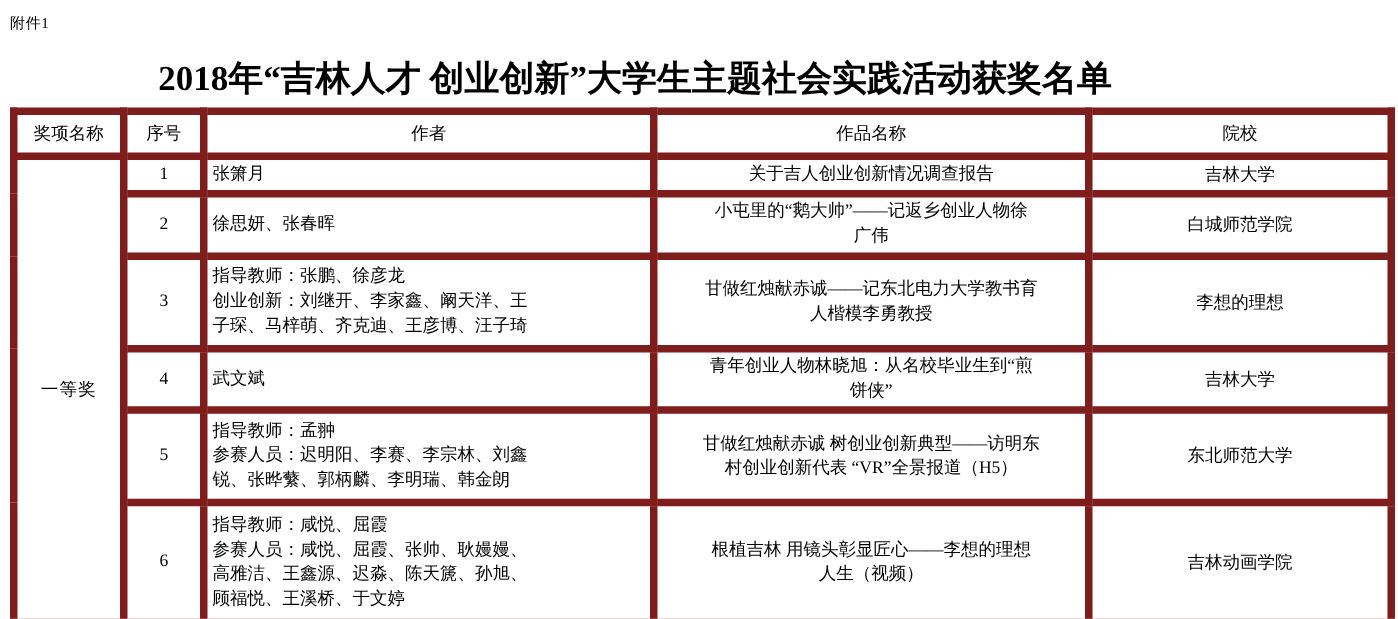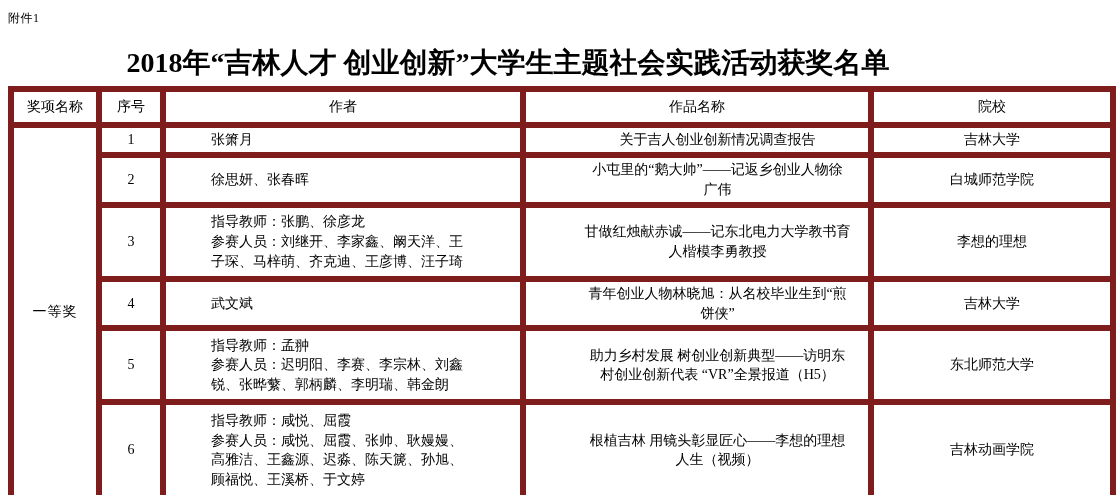--- a/index.html
+++ b/index.html
@@ -84,21 +84,21 @@
   td.work-cell {
     text-align: center;
     line-height: 1.42;
     padding-left: 8px;
     padding-right: 8px;
   }
   td.school-cell {
     text-align: center;
     white-space: nowrap;
   }
-  .line { display: block; margin-left: 41px; }
+  .line { display: block; }
 </style>
 </head>
 <body>
 
 <div class="page">
 
   <div class="attachment-label">附件1</div>
 
   <div class="doc-title">2018年“吉林人才 创业创新”大学生主题社会实践活动获奖名单</div>
 
@@ -142,21 +142,21 @@
           <span class="line">小屯里的“鹅大帅”——记返乡创业人物徐</span>
           <span class="line">广伟</span>
         </td>
         <td class="school-cell">白城师范学院</td>
       </tr>
 
       <tr style="height:74px;">
         <td class="no-cell">3</td>
         <td class="author-cell">
           <span class="line">指导教师：张鹏、徐彦龙</span>
-          <span class="line">参赛人员：刘继开、李家鑫、阚天洋、王</span>
+          <span class="line">创业创新：刘继开、李家鑫、阚天洋、王</span>
           <span class="line">子琛、马梓萌、齐克迪、王彦博、汪子琦</span>
         </td>
         <td class="work-cell">
           <span class="line">甘做红烛献赤诚——记东北电力大学教书育</span>
           <span class="line">人楷模李勇教授</span>
         </td>
         <td class="school-cell">李想的理想</td>
       </tr>
 
       <tr style="height:48px;">
@@ -172,21 +172,21 @@
       </tr>
 
       <tr style="height:74px;">
         <td class="no-cell">5</td>
         <td class="author-cell">
           <span class="line">指导教师：孟翀</span>
           <span class="line">参赛人员：迟明阳、李赛、李宗林、刘鑫</span>
           <span class="line">锐、张晔蘩、郭柄麟、李明瑞、韩金朗</span>
         </td>
         <td class="work-cell">
-          <span class="line">助力乡村发展 树创业创新典型——访明东</span>
+          <span class="line">甘做红烛献赤诚 树创业创新典型——访明东</span>
           <span class="line">村创业创新代表 “VR”全景报道（H5）</span>
         </td>
         <td class="school-cell">东北师范大学</td>
       </tr>
 
       <tr style="height:96px;">
         <td class="no-cell">6</td>
         <td class="author-cell">
           <span class="line">指导教师：咸悦、屈霞</span>
           <span class="line">参赛人员：咸悦、屈霞、张帅、耿嫚嫚、</span>

